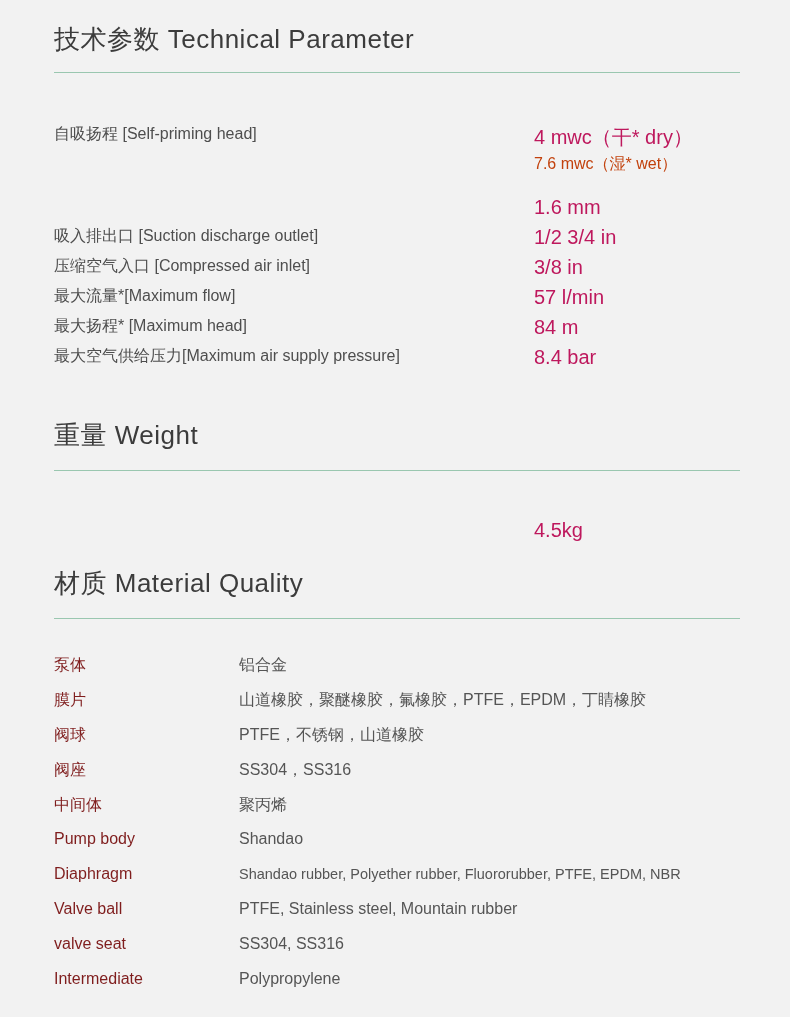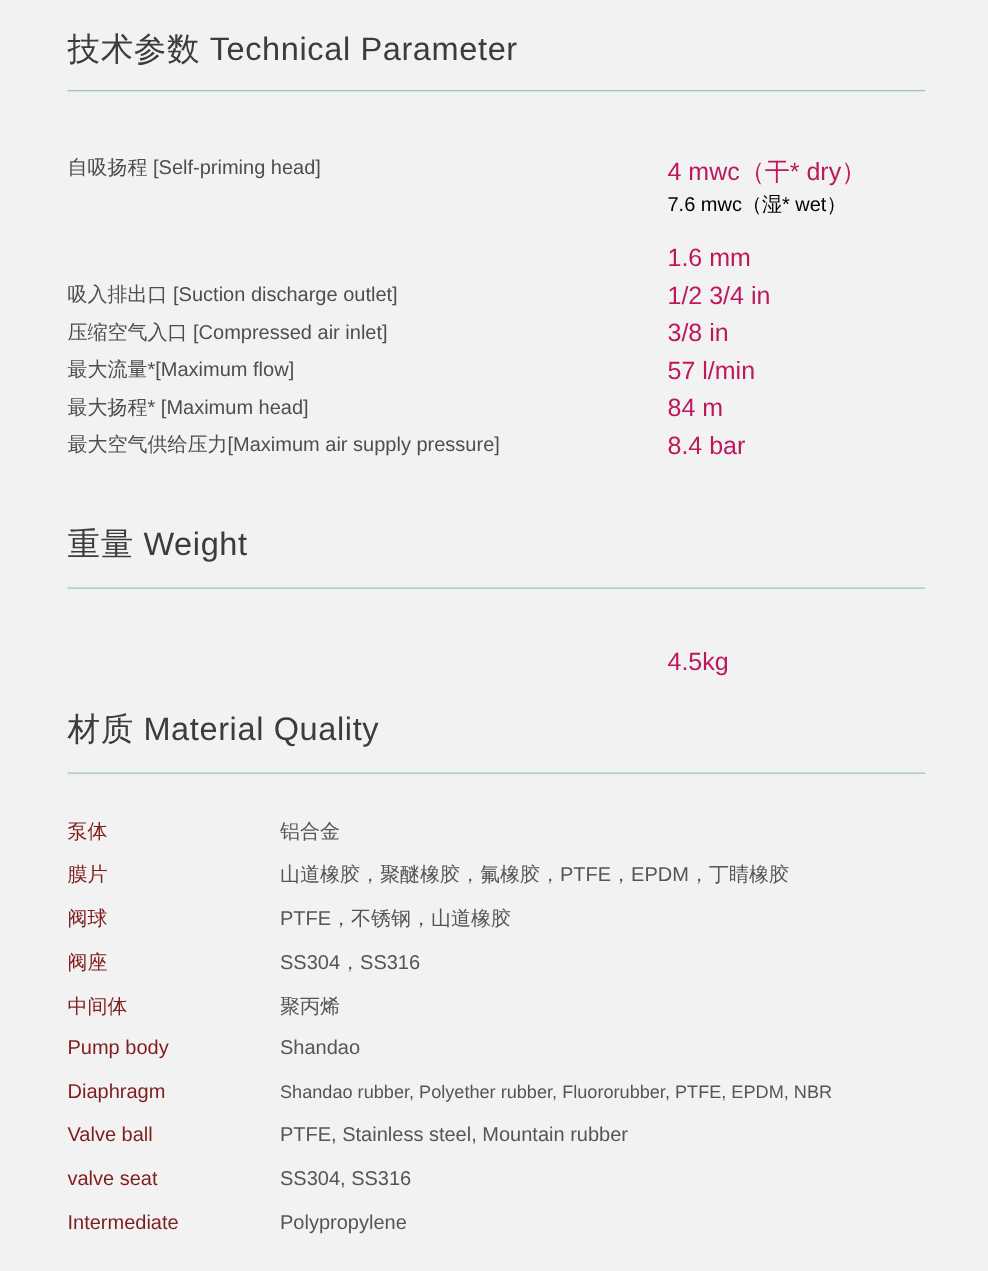--- a/index.html
+++ b/index.html
@@ -71,21 +71,21 @@
     top: 0;
     font-size: 20px;
     color: #be185d;
     white-space: nowrap;
   }
   .spec-value-extra {
     position: absolute;
     left: 480px;
     top: 30px;
     font-size: 16px;
-    color: #000000;
+    color: #c2410c;
     white-space: nowrap;
   }
   
   #weight-title {
     position: absolute;
     left: 54px;
     top: 418px;
   }
   #weight-rule {
     position: absolute;
@@ -124,21 +124,21 @@
   .mat-key {
     position: absolute;
     left: 0;
     top: 0;
     font-size: 16px;
     color: #7f1d1d;
     white-space: nowrap;
   }
   .mat-val {
     position: absolute;
-    left: 170px;
+    left: 185px;
     top: 0;
     font-size: 16px;
     color: #555;
     white-space: nowrap;
   }
   .mat-val.small {
     font-size: 14.5px;
     top: 1px;
   }
 </style>

